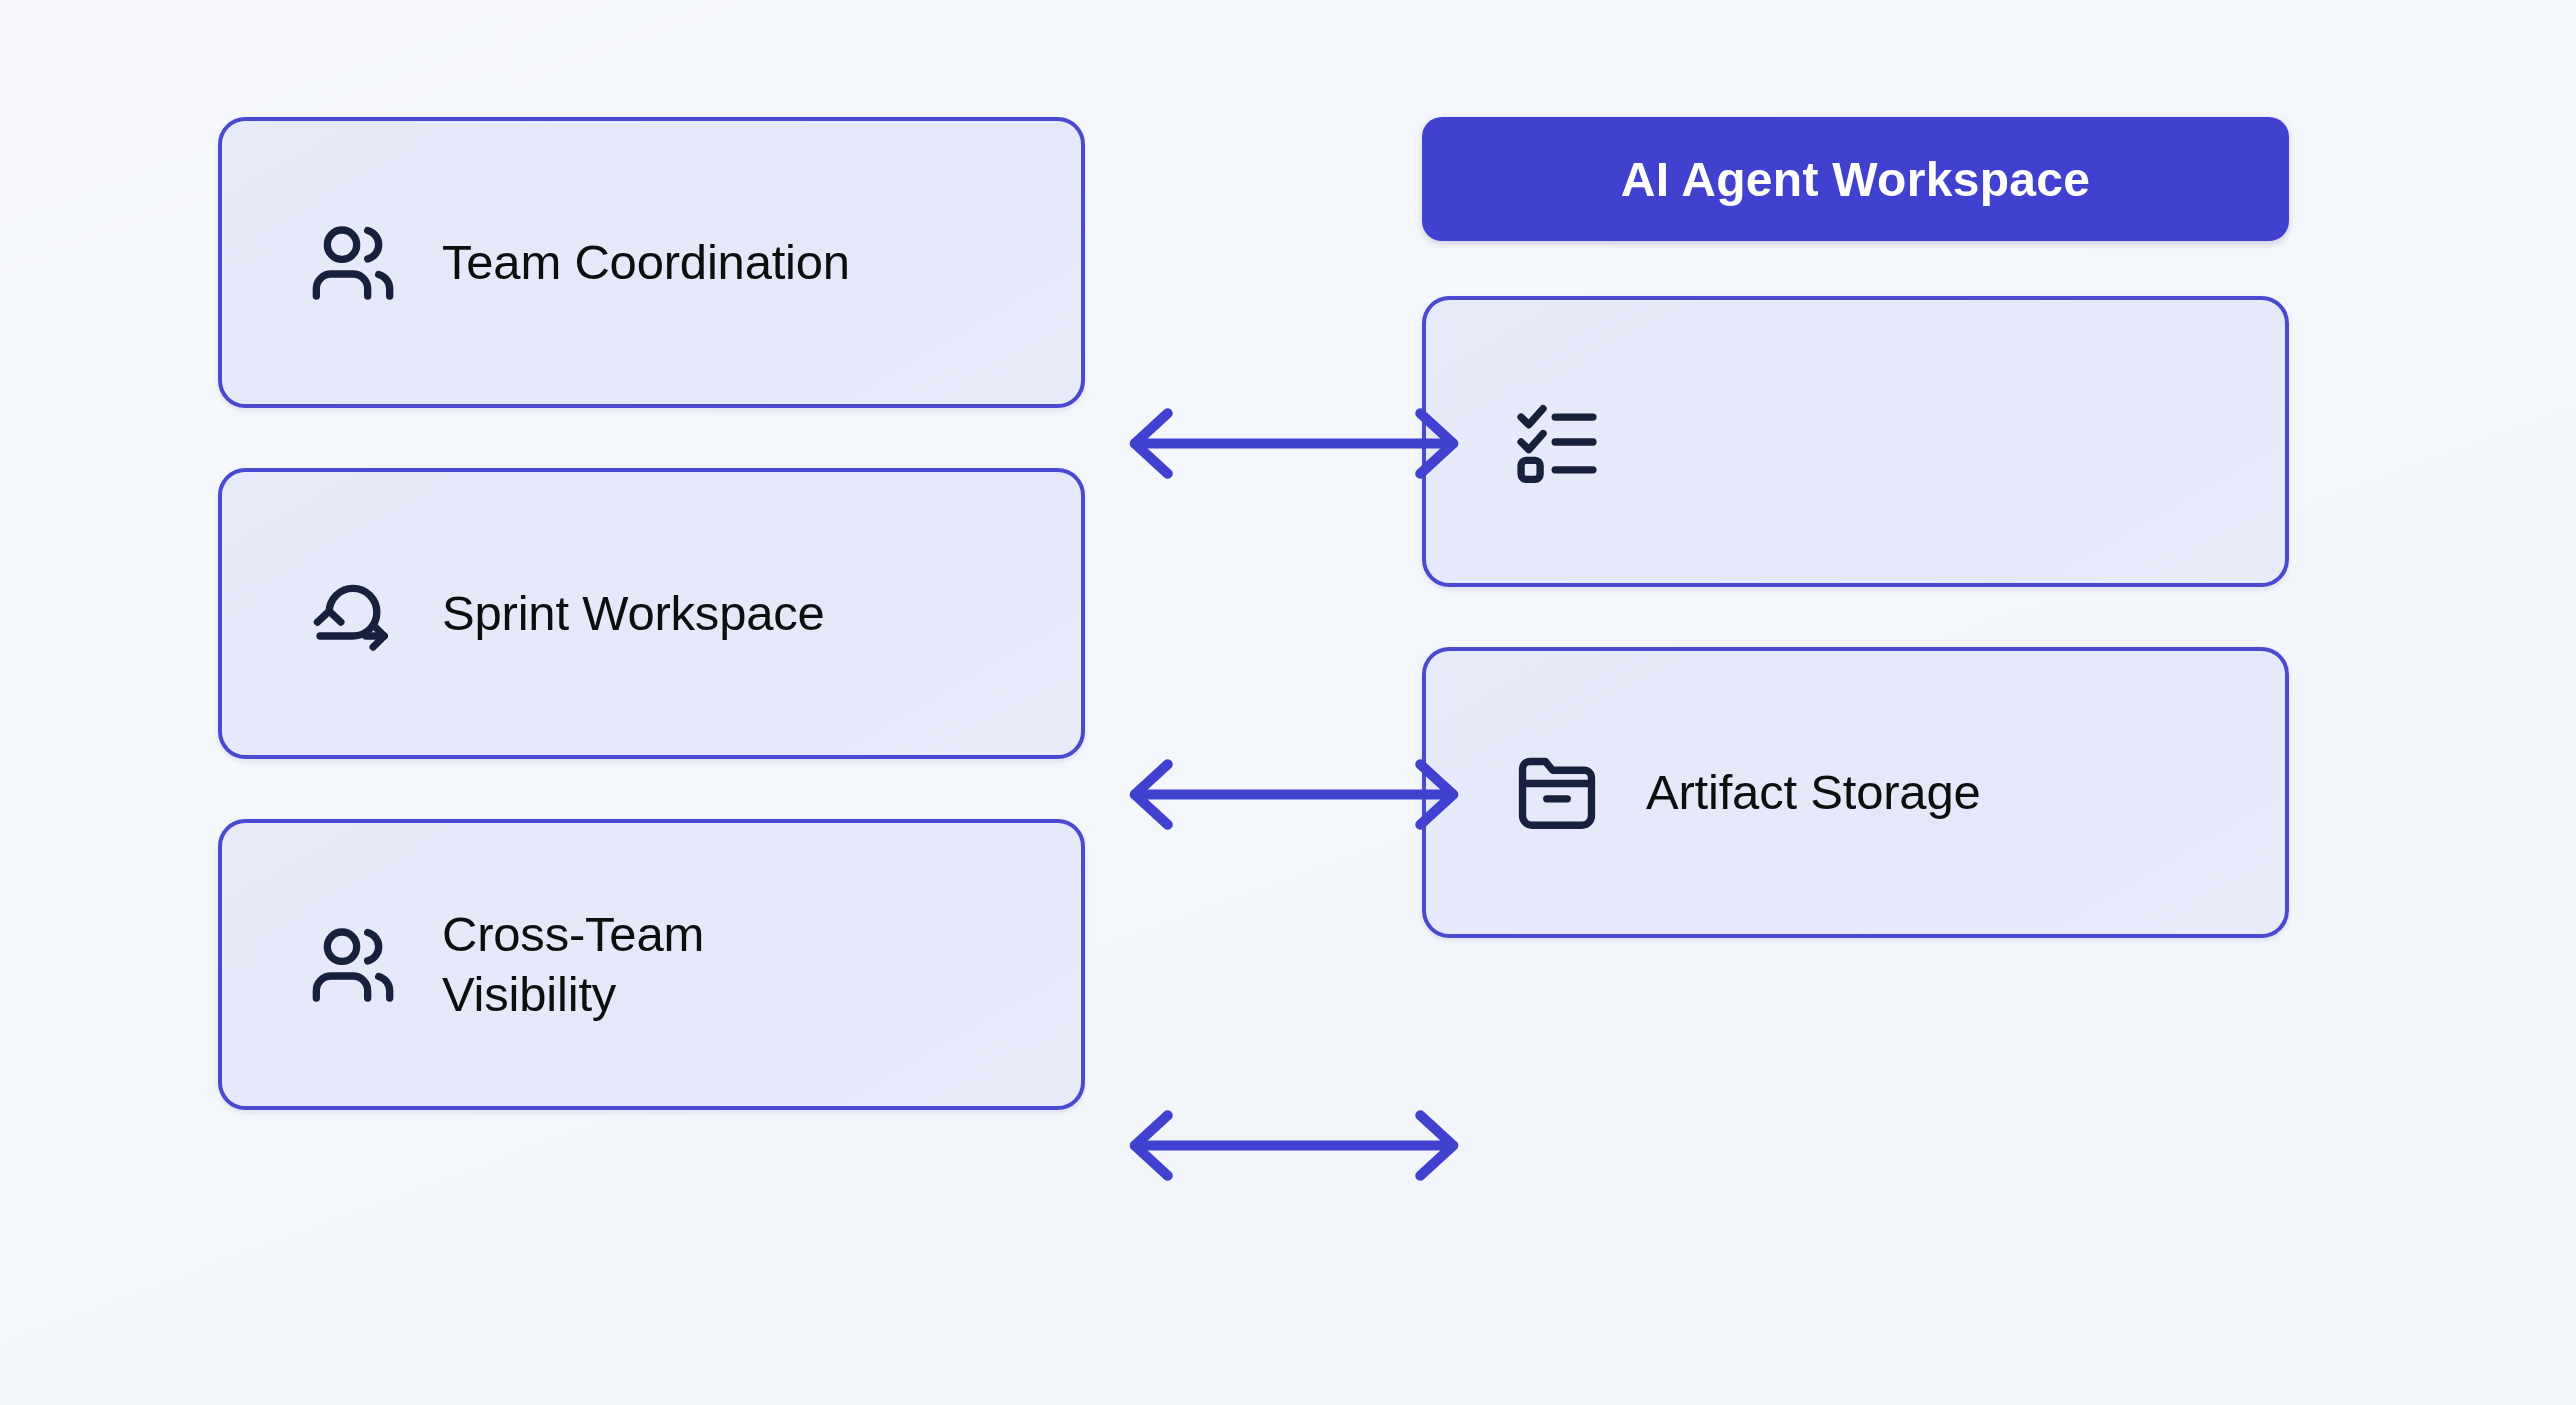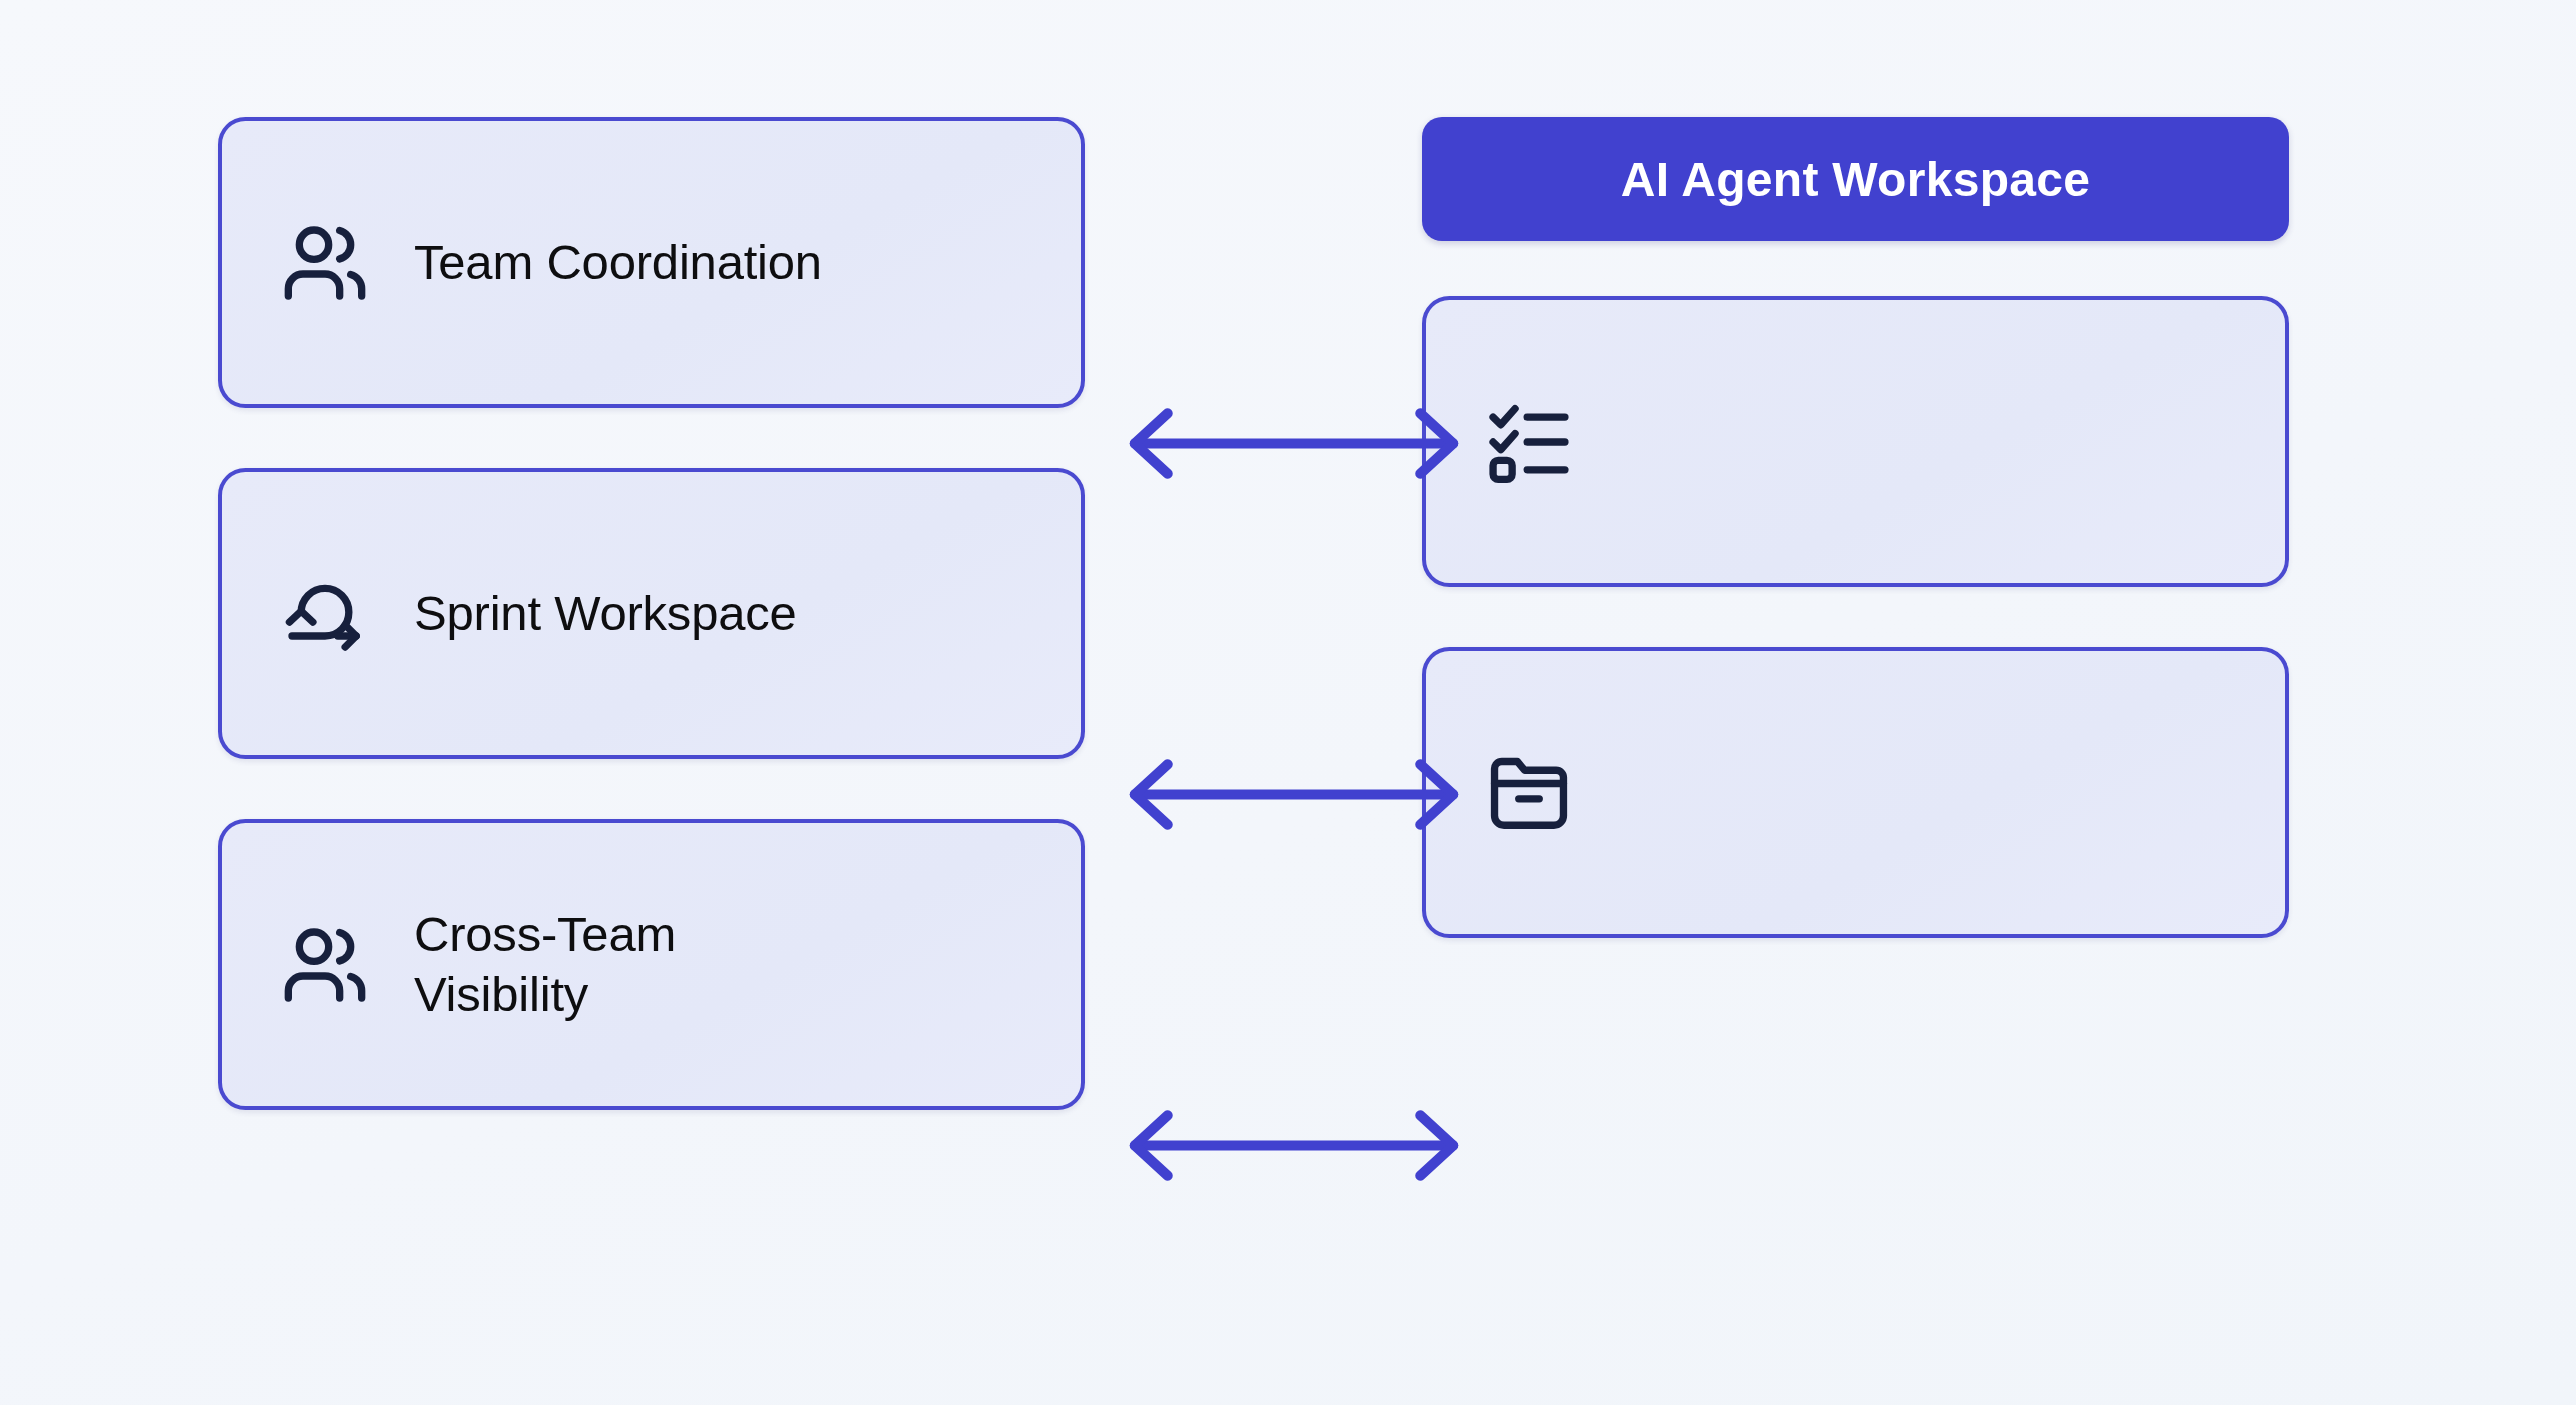--- a/index.html
+++ b/index.html
@@ -54,21 +54,21 @@
   
   .card {
     height: 291px;
     border: 4.6px solid #4a4ad0;
     border-radius: 27.4px;
     background: linear-gradient(150deg, #e7eaf9 0%, #e4e8f8 60%, #e8ebfa 100%);
     box-shadow: 0 2.7px 5.5px rgba(60, 60, 120, 0.10);
     display: flex;
     align-items: center;
     box-sizing: border-box;
-    padding-left: 55px;
+    padding-left: 83px;
     margin-bottom: 60px;
   }
   .card:last-child { margin-bottom: 0; }
 
   .card-icon {
     flex: 0 0 auto;
     width: 95px;
     height: 95px;
     margin-right: 42px;
     display: flex;
@@ -190,20 +190,21 @@
     </div>
 
     <div class="card">
       <span class="card-icon">
         <svg viewBox="0 0 24 24" aria-hidden="true">
           <path class="icon-stroke" d="M2.6 9.4V5.4a2 2 0 0 1 2-2h4.2l2 2.4h8.6a2 2 0 0 1 2 2v1.6"></path>
           <path class="icon-stroke" d="M2.6 9.4h18.8v8.8a2.6 2.6 0 0 1-2.6 2.6H5.2a2.6 2.6 0 0 1-2.6-2.6z"></path>
           <line class="icon-stroke" x1="9.2" y1="13.6" x2="14.8" y2="13.6"></line>
         </svg>
       </span>
+      <span class="card-label">Artifact Storage</span>
     </div>
   </div>
 
   <div class="connector c1">
     <svg viewBox="0 0 400 110" aria-hidden="true">
       <line class="arrow-stroke" x1="26" y1="55" x2="374" y2="55"></line>
       <polyline class="arrow-stroke" points="62,22 26,55 62,88"></polyline>
       <polyline class="arrow-stroke" points="338,22 374,55 338,88"></polyline>
     </svg>
   </div>

